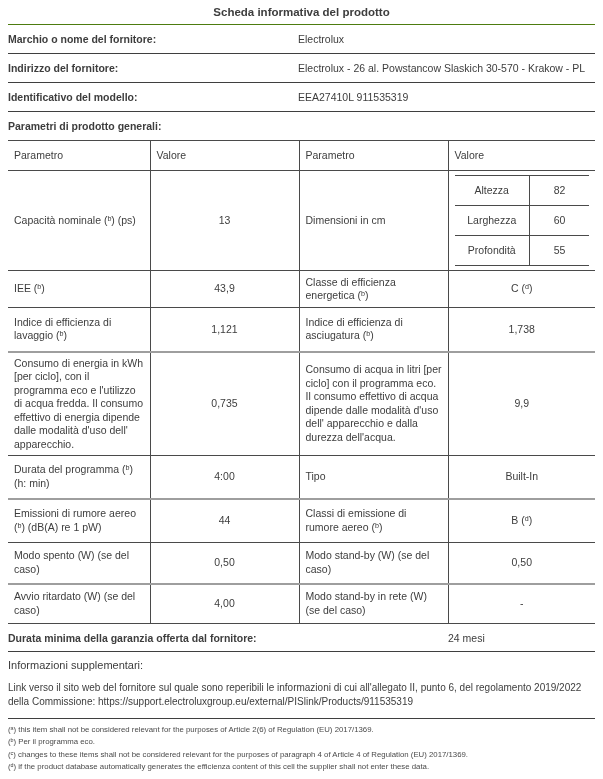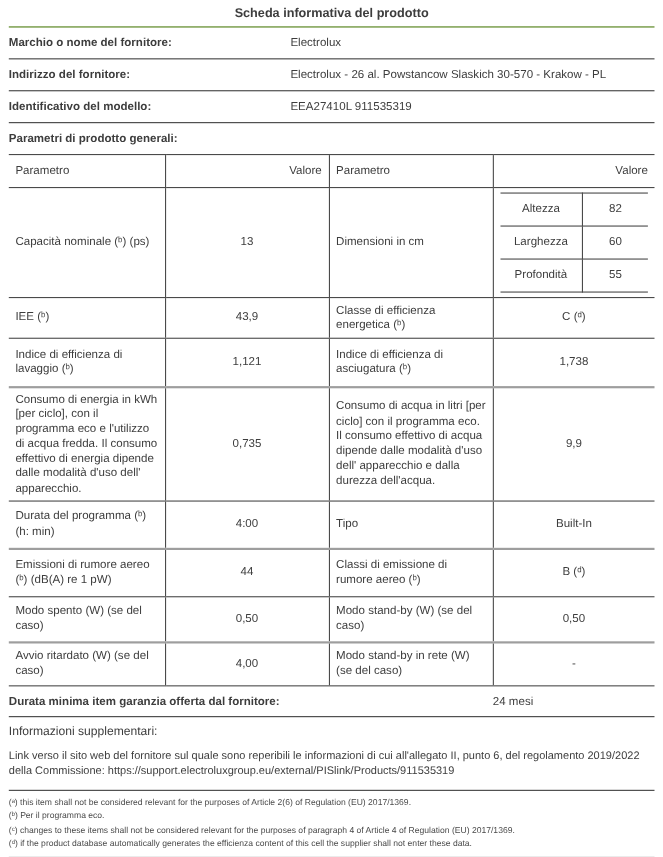--- a/index.html
+++ b/index.html
@@ -27,21 +27,21 @@
     border-bottom: 1px solid #4d7c0f;
   }
   
   .info-row {
     display: flex;
     align-items: center;
     height: 29px;
     border-bottom: 1px solid #3f3f3f;
     font-size: 10.5px;
   }
-  .info-row .label { font-weight: bold; width: 256px; flex: none; }
+  .info-row .label { font-weight: bold; width: 290px; flex: none; }
   .section-title {
     display: flex;
     align-items: center;
     height: 28px;
     font-weight: bold;
     font-size: 10.5px;
   }
   
   table.params {
     border-collapse: collapse;
@@ -55,21 +55,21 @@
     border-top: 1px solid #4a4a4a;
     border-bottom: 1px solid #4a4a4a;
     vertical-align: middle;
     font-weight: normal;
     padding: 4px 6px;
   }
   table.params td + td, table.params th + th { border-left: 1px solid #4a4a4a; }
   .r-head th { height: 30px; border-bottom-width: 2px; }
   .th-param { text-align: left; padding-left: 0; }
   .th-param2 { text-align: left; padding-left: 7px; }
-  .th-value { text-align: right; }
+  .th-value { text-align: left; }
   .cell-p1 { text-align: left; padding-left: 0; padding-right: 10px; }
   .cell-p2 { text-align: left; padding-left: 7px; padding-right: 8px; }
   .cell-v  { text-align: center; }
   tr.r0 { height: 91px; }
   tr.r1 { height: 37px; }
   tr.r2 { height: 44px; }
   tr.r3 { height: 102px; }
   tr.r4 { height: 43px; }
   tr.r5 { height: 44px; }
   tr.r6 { height: 41px; }
@@ -223,21 +223,21 @@
     <tr class="r7 thick">
       <td class="cell-p1">Avvio ritardato (W) (se del caso)</td>
       <td class="cell-v">4,00</td>
       <td class="cell-p2">Modo stand-by in rete (W) (se del caso)</td>
       <td class="cell-v">-</td>
     </tr>
   </tbody>
     </table>
 
   <div class="guarantee-row">
-    <div class="label">Durata minima item garanzia offerta dal fornitore:</div>
+    <div class="label">Durata minima della garanzia offerta dal fornitore:</div>
     <div class="value">24 mesi</div>
   </div>
 
   <div class="supp-title">Informazioni supplementari:</div>
 
   <div class="supp-link">Link verso il sito web del fornitore sul quale sono reperibili le informazioni di cui all'allegato II, punto 6, del regolamento 2019/2022 della Commissione: https://support.electroluxgroup.eu/external/PISlink/Products/911535319</div>
 
   <div class="footnotes">
     <div>(ᵃ) this item shall not be considered relevant for the purposes of Article 2(6) of Regulation (EU) 2017/1369.</div>
     <div>(ᵇ) Per il programma eco.</div>

